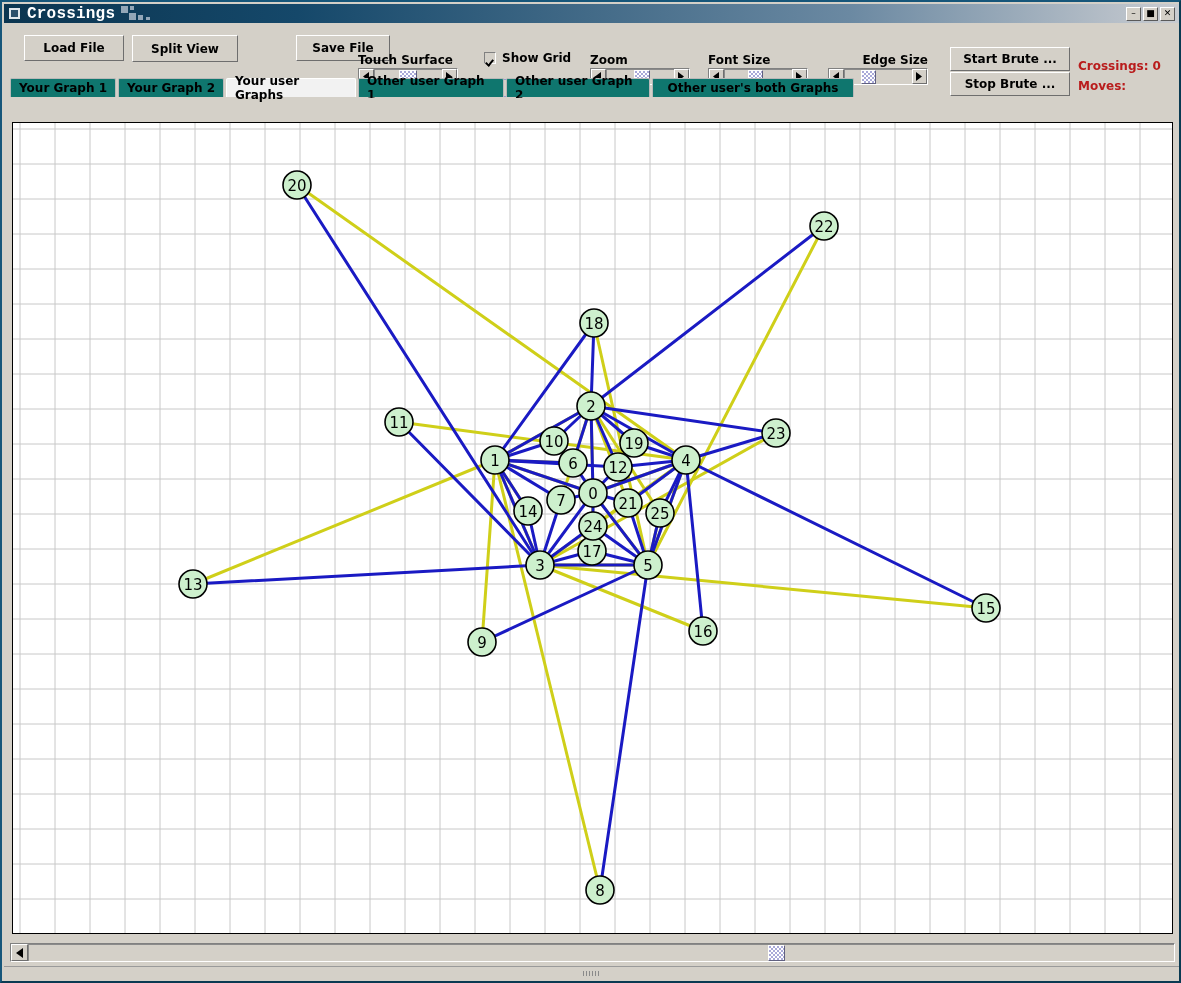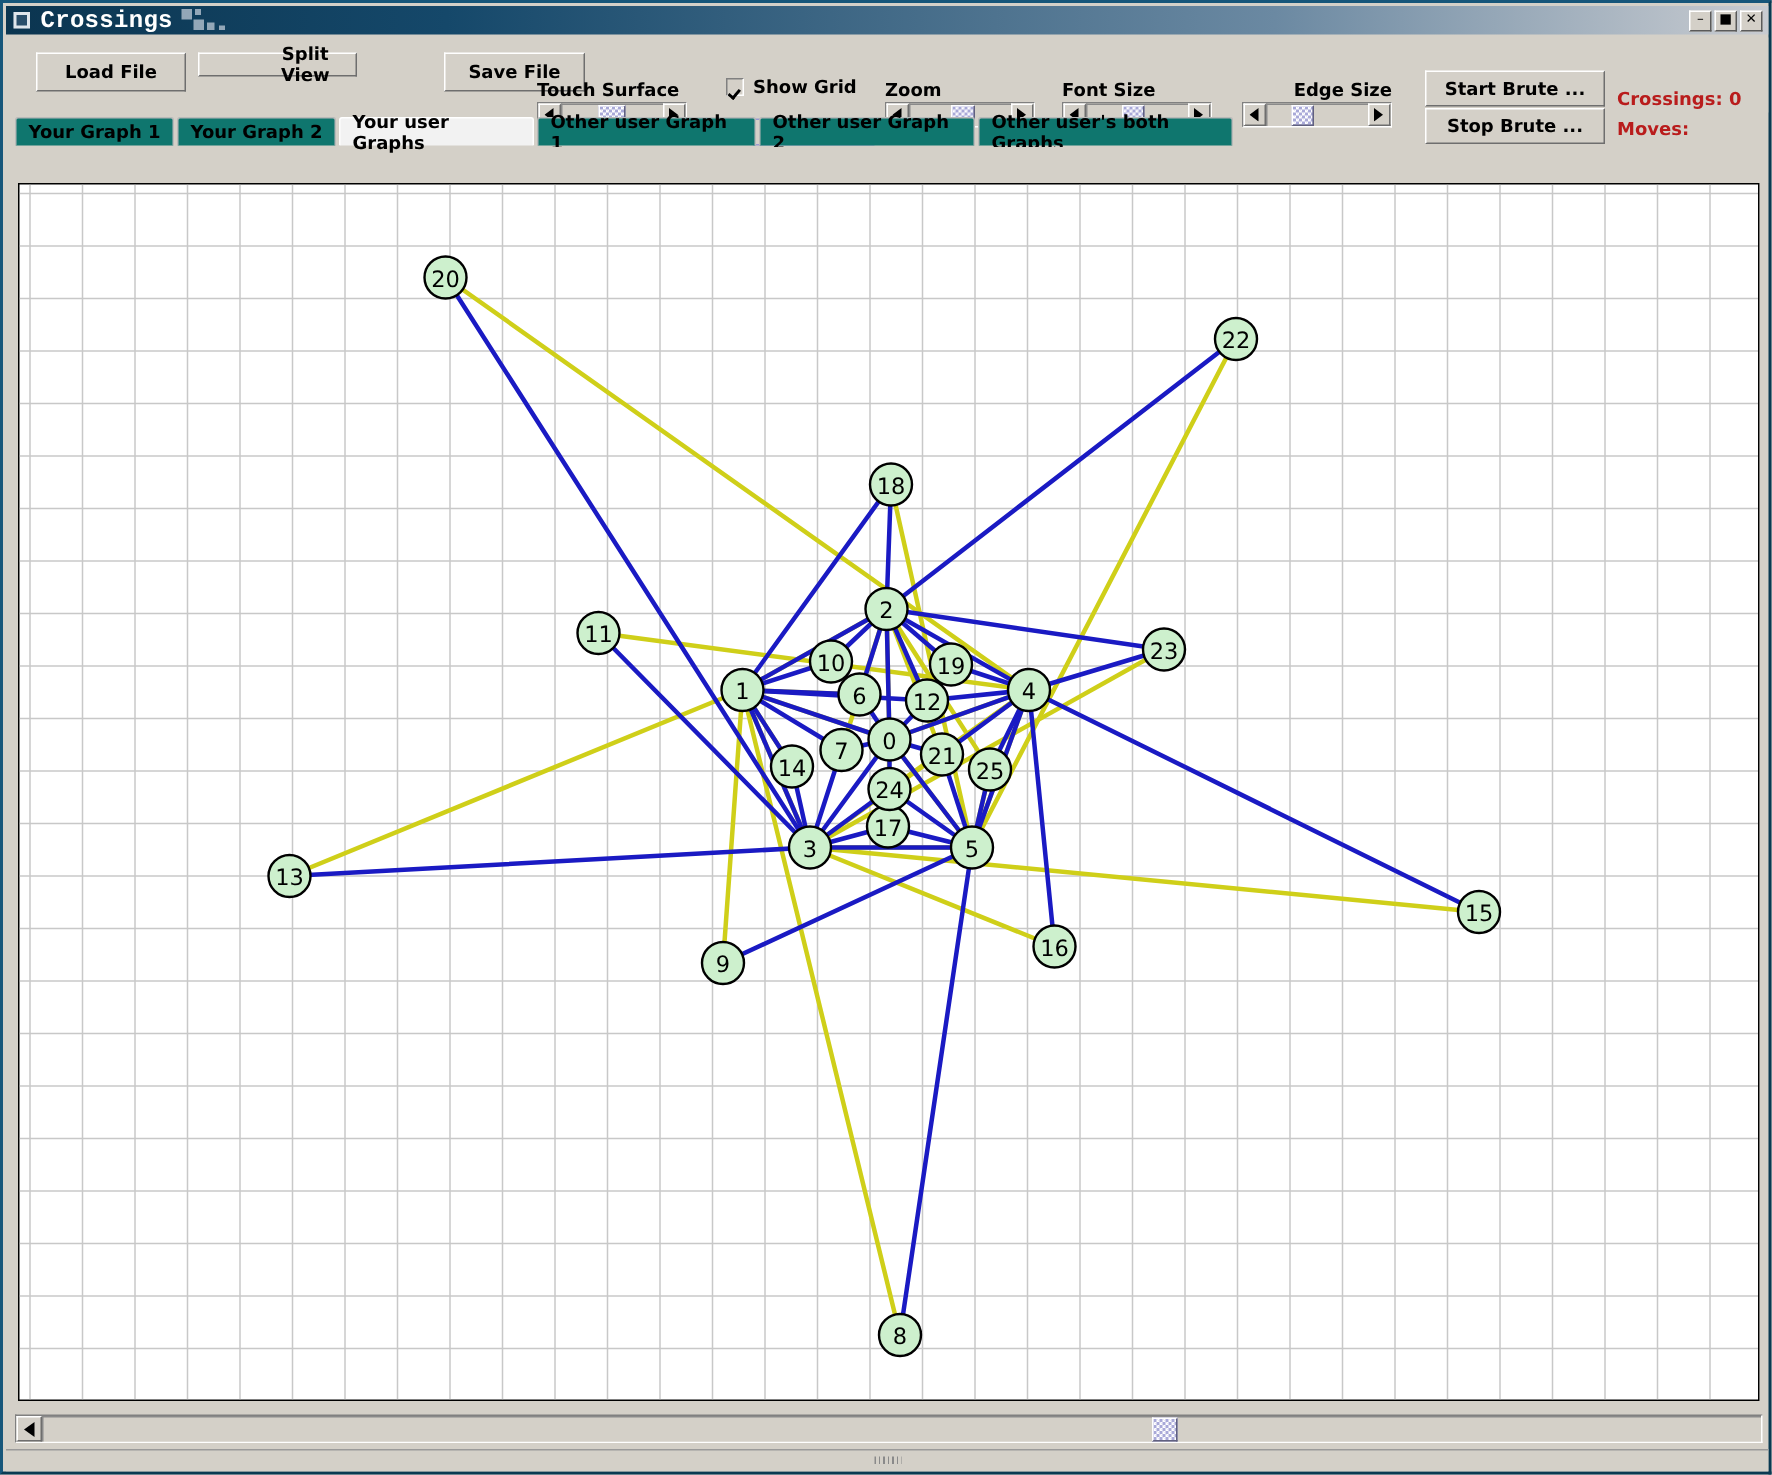--- a/index.html
+++ b/index.html
@@ -99,21 +99,21 @@
     color: #000;
     text-align: center;
     cursor: default;
     position: absolute;
     display: flex;
     align-items: center;
     justify-content: center;
   }
 
   #btn-load  { left: 18px;  top: 10px; width: 100px; height: 26px; }
-  #btn-split { left: 126px; top: 10px; width: 106px; height: 16px; padding-left: 37px; }
+  #btn-split { left: 126px; top: 10px; width: 106px; height: 27px; }
   #btn-save  { left: 242px; top: 10px; width: 94px;  height: 26px; margin-left: 48px; }
 
   
   .slider-group { position: absolute; }
   .slider-group .lbl {
     font-family: "DejaVu Sans", sans-serif;
     font-size: 12px;
     font-weight: bold;
     color: #000;
     display: block;
@@ -422,21 +422,21 @@
     <div class="stat" id="stat-crossings">Crossings: 0</div>
     <div class="stat" id="stat-moves">Moves:</div>
   </div>
 
   <div id="tabstrip">
       <div class="tab" style="left: 4px; width: 106px;">Your Graph 1</div>
       <div class="tab" style="left: 112px; width: 106px;">Your Graph 2</div>
       <div class="tab active" style="left: 220px; width: 130px;">Your user Graphs</div>
       <div class="tab" style="left: 352px; width: 146px;">Other user Graph 1</div>
       <div class="tab" style="left: 500px; width: 144px;">Other user Graph 2</div>
-      <div class="tab" style="left: 646px; width: 170px;">Other user's both Graphs</div>
+      <div class="tab" style="left: 646px; width: 202px;">Other user's both Graphs</div>
     </div>
 
   <div id="panel">
     <div id="canvas-wrap">
       <svg id="graph-svg" width="1159" height="810" viewBox="0 0 1159 810">
         <g id="grid-layer">
             <line x1="7" y1="0" x2="7" y2="810" stroke="#c8c8c8" stroke-width="1"></line>
             <line x1="42" y1="0" x2="42" y2="810" stroke="#c8c8c8" stroke-width="1"></line>
             <line x1="77" y1="0" x2="77" y2="810" stroke="#c8c8c8" stroke-width="1"></line>
             <line x1="112" y1="0" x2="112" y2="810" stroke="#c8c8c8" stroke-width="1"></line>

